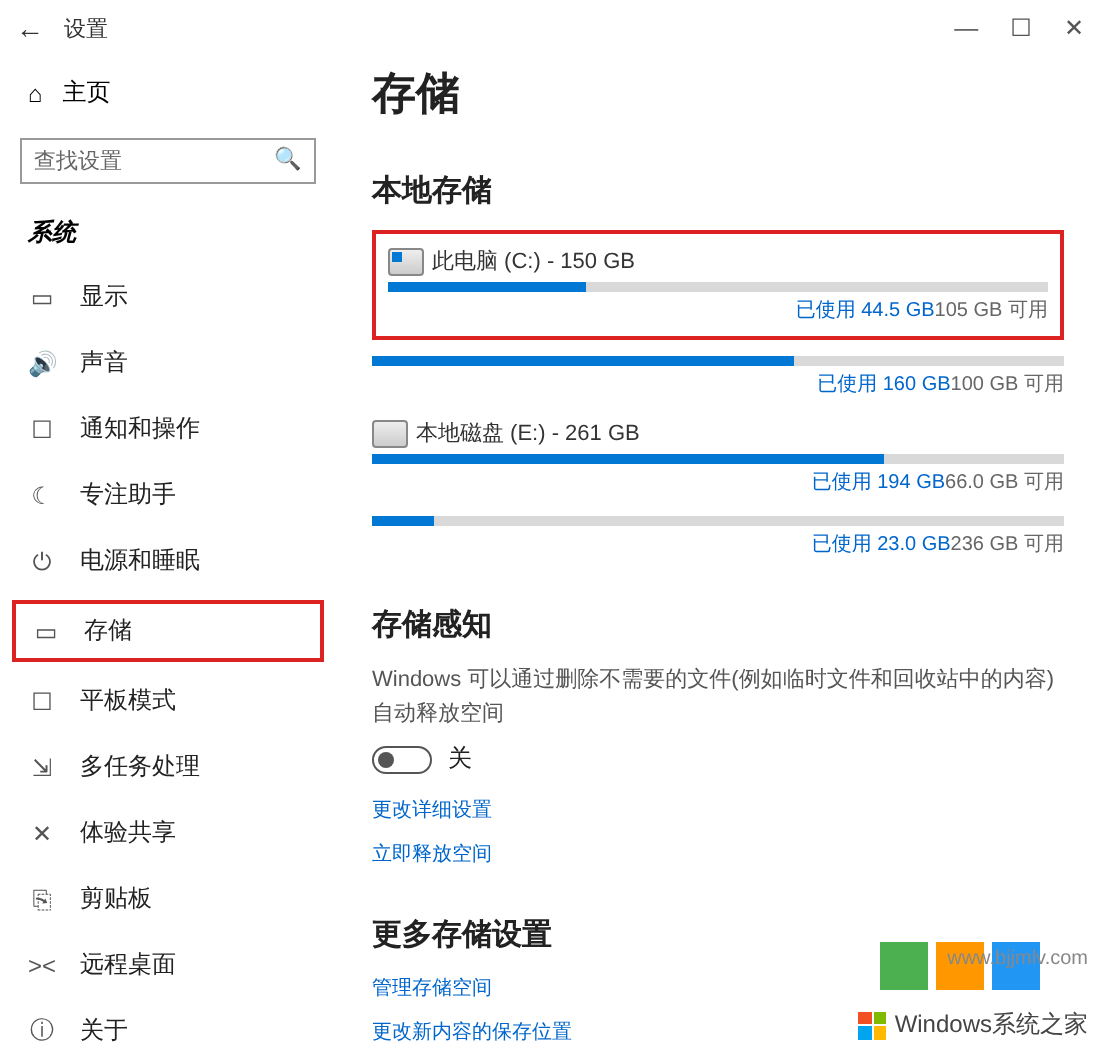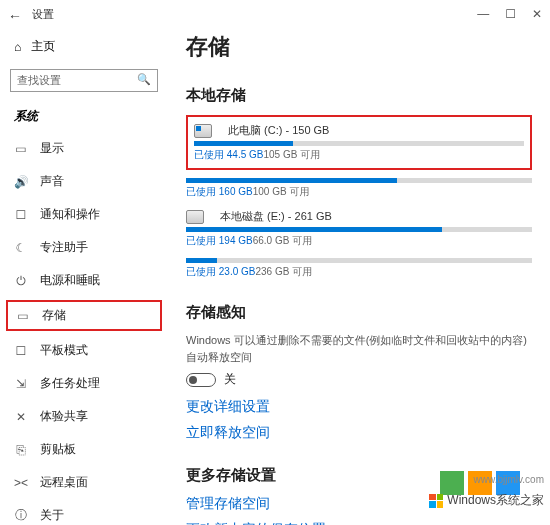--- a/index.html
+++ b/index.html
@@ -17,33 +17,33 @@
 .search-box .mag { margin-left: auto; font-size: 11px; }
 .section-header { font-weight: bold; font-size: 12px; padding: 8px 14px 6px; font-style: italic; }
 .nav-item { display: flex; align-items: center; gap: 12px; padding: 7px 14px; font-size: 12px; color: #222; cursor: default; }
 .nav-item .icon { width: 14px; text-align: center; color: #555; font-size: 12px; }
 .nav-selected { border: 2px solid #d22; margin: 2px 6px; padding: 5px 8px; }
 .content { flex: 1; padding: 4px 18px 0 18px; overflow-y: auto; font-size: 12px; color: #222; }
 .content h1 { font-size: 22px; font-weight: 600; margin-bottom: 14px; }
 .content h2 { font-size: 15px; font-weight: 700; margin: 24px 0 10px; }
 .drive { margin-bottom: 10px; }
 .drive.highlight { border: 2px solid #d22; padding: 6px; margin-bottom: 8px; }
-.drive-head { display: flex; align-items: center; gap: 16px; font-size: 11px; color: #333; margin-bottom: 3px; }
+.drive-head { display: flex; align-items: center; gap: 4px; font-size: 11px; color: #333; margin-bottom: 3px; }
 .drive-icon { width: 18px; height: 14px; border: 1px solid #888; border-radius: 2px; background: linear-gradient(#eee,#ccc); position: relative; }
 .drive-icon.win::after { content: ""; position: absolute; left: 1px; top: 1px; width: 5px; height: 5px; background: #0078d4; }
 .bar { width: 100%; height: 5px; background: #d9d9d9; position: relative; margin-bottom: 2px; }
 .bar-fill { position: absolute; left: 0; top: 0; bottom: 0; background: #0078d4; }
-.bar-row { display: flex; justify-content: flex-start; font-size: 10px; color: #0066cc; }
+.bar-row { display: flex; justify-content: flex-end; font-size: 10px; color: #0066cc; }
 .bar-row .free { color: #666; }
 .desc { font-size: 11px; color: #555; margin: 6px 0; line-height: 1.5; }
 .toggle { display: flex; align-items: center; gap: 8px; margin: 6px 0 10px; }
 .toggle-track { width: 30px; height: 14px; border: 1px solid #555; border-radius: 8px; position: relative; }
 .toggle-knob { width: 8px; height: 8px; background: #555; border-radius: 50%; position: absolute; left: 2px; top: 2px; }
-.link { color: #0066cc; font-size: 14px; margin: 8px 0; display: block; }
-.watermark { position: absolute; right: 6px; bottom: 16px; font-size: 12px; color: #444; display: flex; align-items: center; gap: 4px; z-index: 5; }
+.link { color: #0066cc; font-size: 10px; margin: 8px 0; display: block; }
+.watermark { position: absolute; right: 6px; bottom: 4px; font-size: 12px; color: #444; display: flex; align-items: center; gap: 4px; z-index: 5; }
 .watermark .winlogo { width: 14px; height: 14px; display: inline-grid; grid-template-columns: 1fr 1fr; grid-template-rows: 1fr 1fr; gap: 1px; }
 .watermark .winlogo span:nth-child(1){background:#f25022}
 .watermark .winlogo span:nth-child(2){background:#7fba00}
 .watermark .winlogo span:nth-child(3){background:#00a4ef}
 .watermark .winlogo span:nth-child(4){background:#ffb900}
 .deco { position: absolute; right: 30px; bottom: 30px; display: flex; gap: 4px; z-index: 4; }
 .deco-block { width: 24px; height: 24px; }
 .url { position: absolute; right: 6px; bottom: 40px; font-size: 10px; color: #888; z-index: 5; }
 </style>
 </head>

